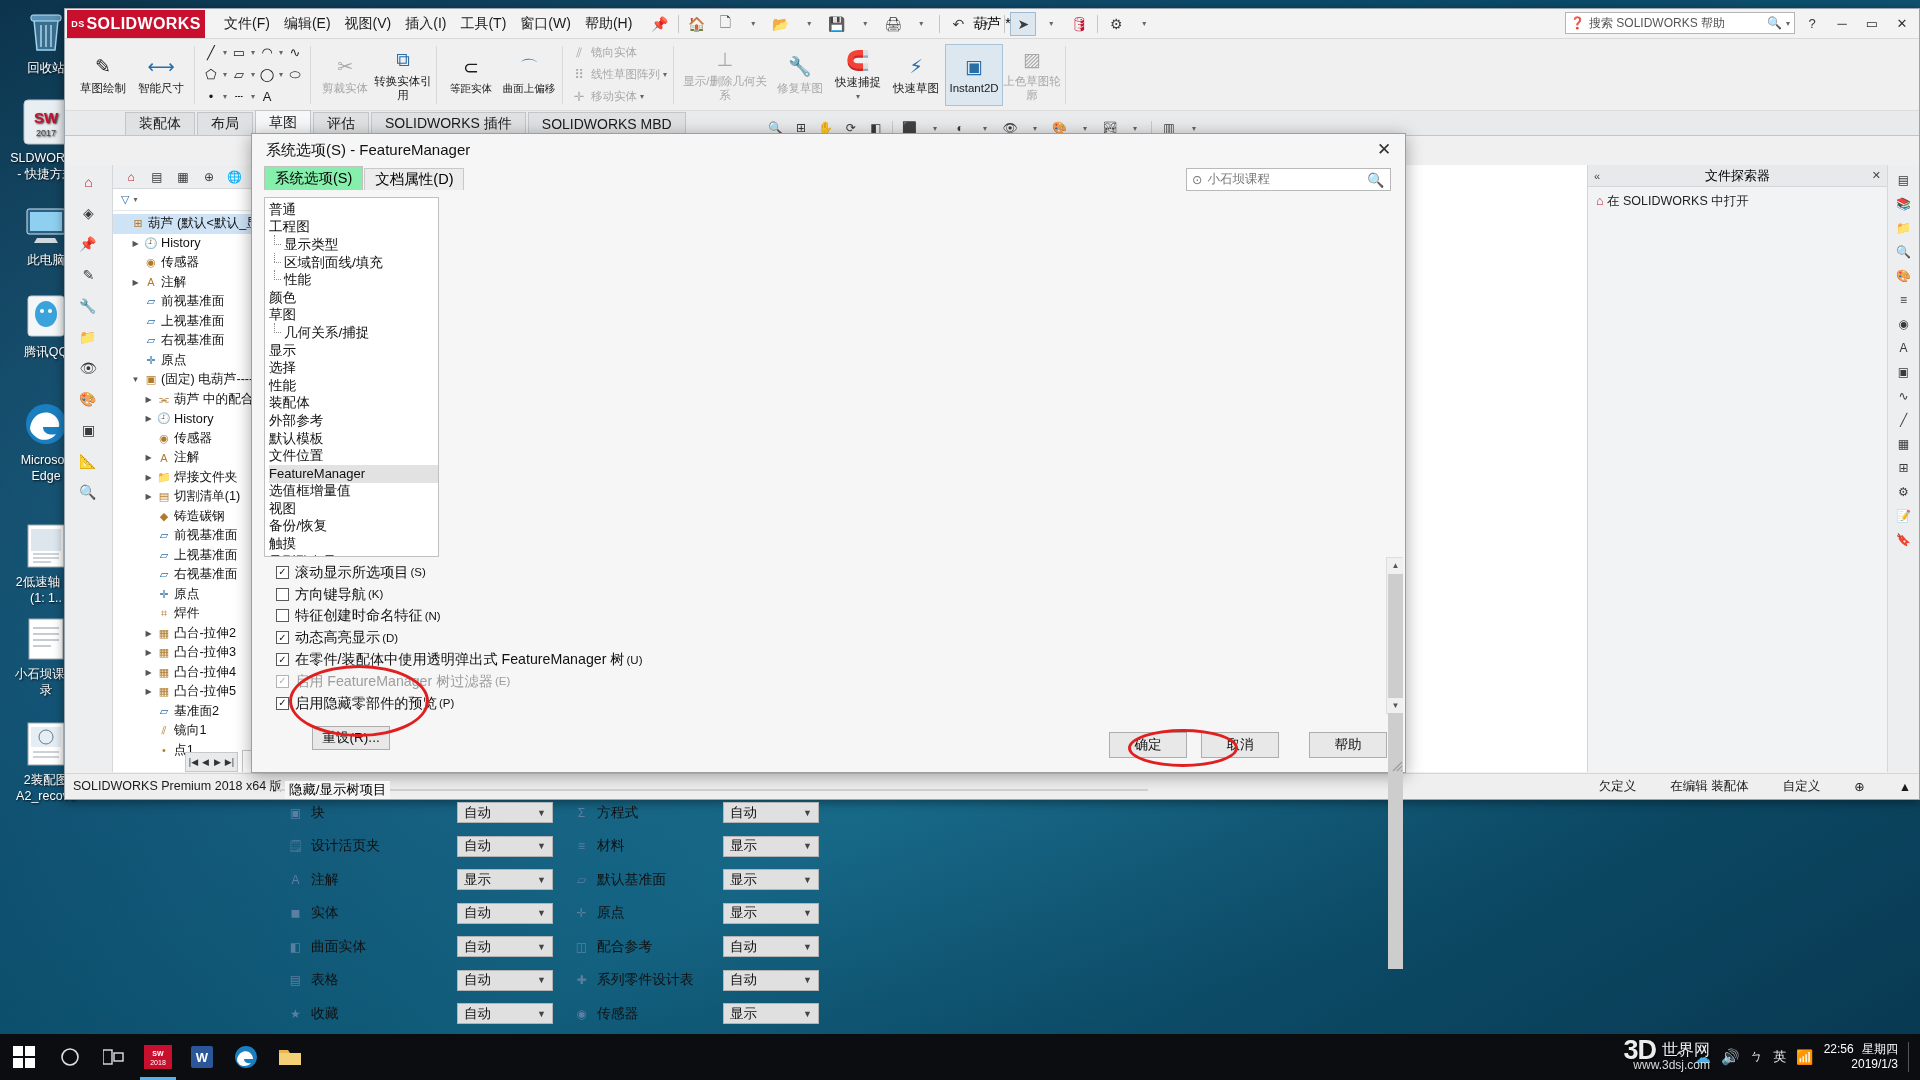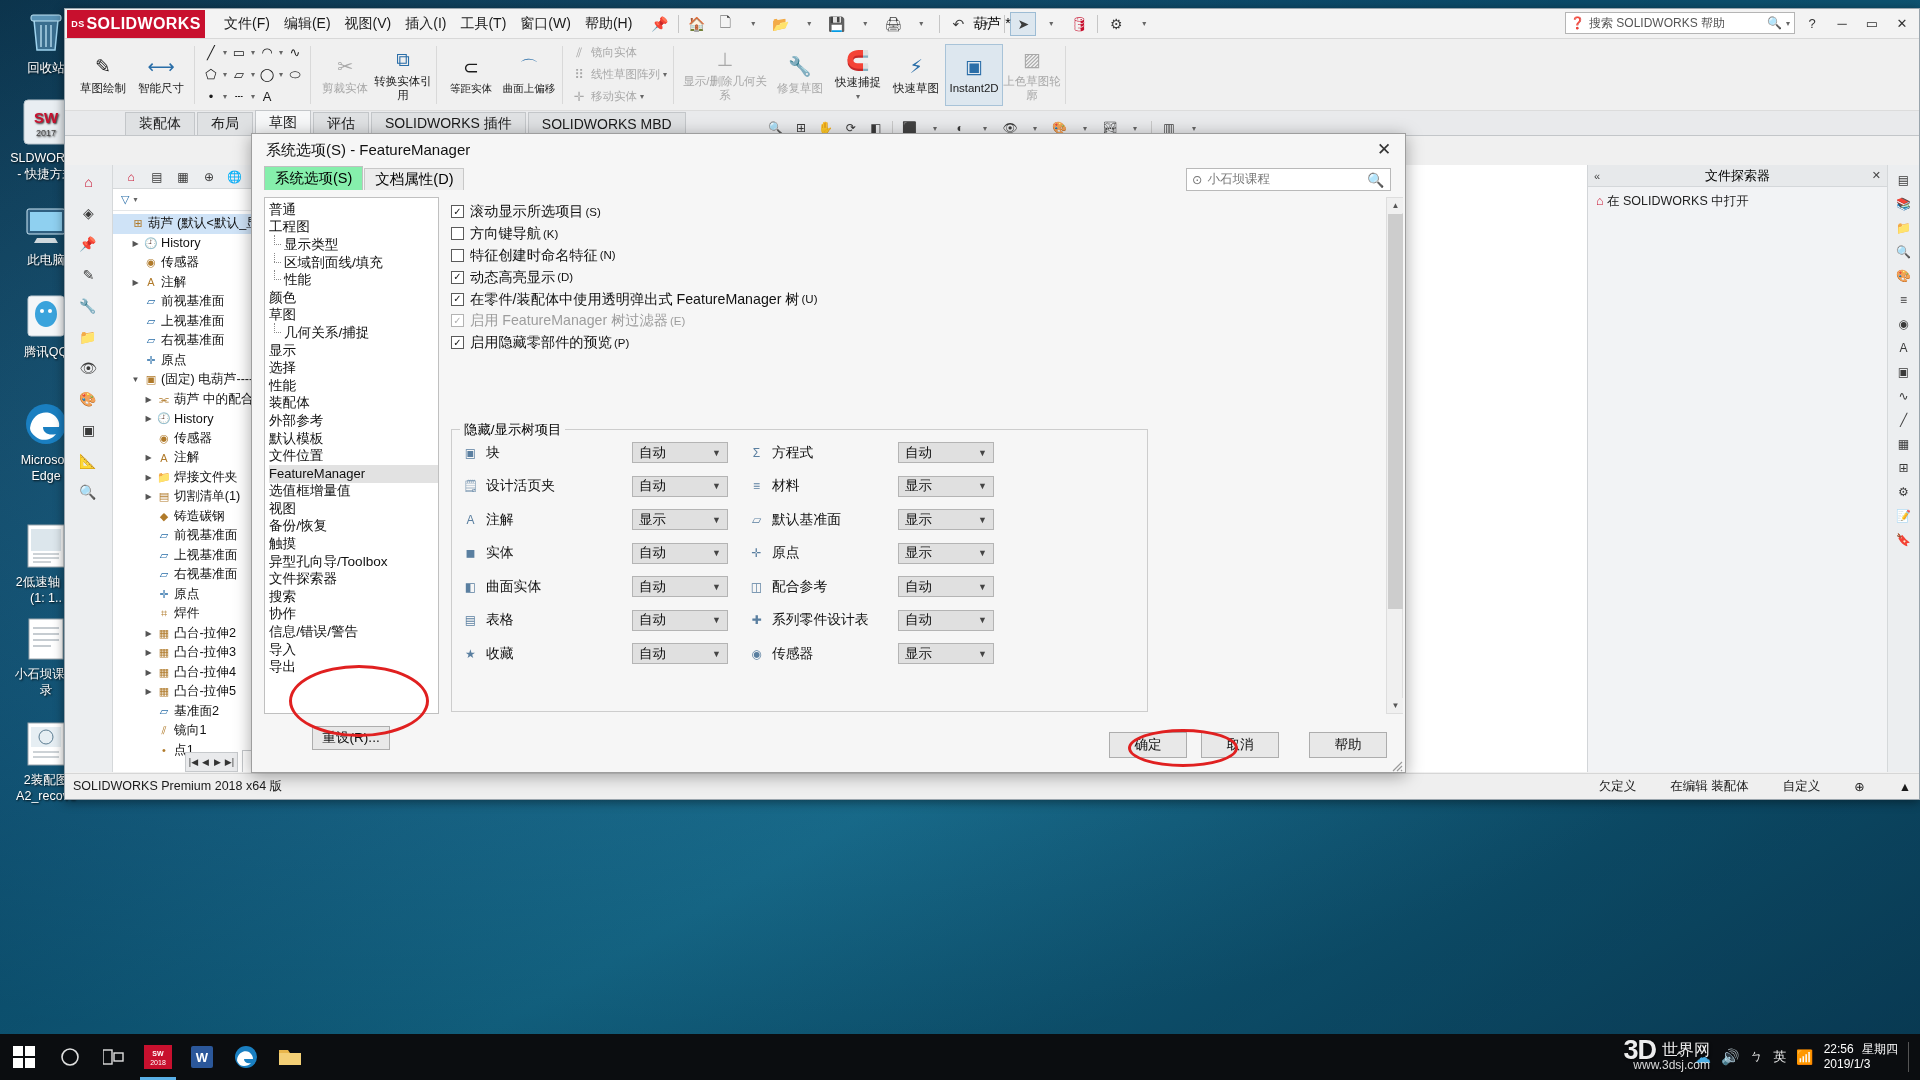--- a/index.html
+++ b/index.html
@@ -123,21 +123,21 @@
      font-size:15px; color:#111; position:relative; background:#f6f6f6;}
   #dlg-close{ position:absolute; right:0; top:0; width:42px; height:30px;
      display:flex;align-items:center;justify-content:center;font-size:17px;color:#333;}
   #dlg-tabs{ display:flex; align-items:flex-end; height:24px; padding-left:12px; position:relative;}
   .dtabi{ height:22px; padding:0 10px; display:flex; align-items:center; font-size:14.5px;
      border:1px solid #c8c8c8; border-bottom:none; background:#ececec; margin-right:1px;}
   .dtabi.active{ background:#86efac; height:24px; border-color:#c0c0c0; }
   #dlg-search{ position:absolute; right:14px; top:34px; width:205px; height:23px; background:#fff;
      border:1px solid #b9b9b9; display:flex; align-items:center; gap:5px; padding:0 5px;
      font-size:12.5px; color:#777;}
-  #dlg-main{ position:absolute; left:12px; right:12px; top:63px; bottom:58px; display:flex; }
+  #dlg-main{ position:absolute; left:12px; right:12px; top:63px; bottom:58px; display:flex;flex-direction:column; }
   #opt-list{ width:175px; background:#fff; border:1px solid #c0c0c0; padding:3px 0 0 4px;
      font-size:13.6px; color:#111; overflow:hidden;}
   .oli{ height:17.6px; display:flex; align-items:center; white-space:nowrap;}
   .oli.child{ padding-left:15px; position:relative;}
   .oli.child:before{content:"";position:absolute;left:5px;top:8px;width:7px;border-top:1px dotted #8a8a8a;}
   .oli.child:after{content:"";position:absolute;left:5px;top:-1px;bottom:9px;border-left:1px dotted #8a8a8a;}
   .oli.sel{ background:#e2e2e2; font-size:13px; }
   #opt-right{ flex:1; position:relative; margin-left:12px; }
   .cbrow{ display:flex; align-items:center; gap:6px; height:21.8px; font-size:14.2px; color:#111; }
   .cbrow.dis{ color:#9d9d9d; }
@@ -175,21 +175,21 @@
     pointer-events:none; }
 
   
   #taskbar{ position:absolute; left:0; right:0; bottom:0; height:46px; background:#0b0d10;
     display:flex; align-items:center; z-index:70; }
   .tb-start{width:48px;height:46px;display:flex;align-items:center;justify-content:center;}
   .tb-item{width:44px;height:46px;display:flex;align-items:center;justify-content:center;position:relative;}
   .tb-app{width:44px;height:46px;display:flex;align-items:center;justify-content:center;position:relative;}
   .tb-app.active:after{content:"";position:absolute;bottom:0;left:4px;right:4px;height:3px;background:#5ab0e8;}
   .tray{margin-left:auto;display:flex;align-items:center;gap:10px;padding-right:6px;color:#e8e8e8;font-size:12px;}
-  .clock{line-height:1.25;text-align:left;font-size:12px;color:#fff;}
+  .clock{line-height:1.25;text-align:right;font-size:12px;color:#fff;}
 
   
   #wm{ position:absolute; right:210px; bottom:14px; z-index:75; display:flex; align-items:center;
      gap:6px; opacity:.93;}
   #wm .logo{ font-size:27px; font-weight:bold; color:#fff; letter-spacing:-1px;
      text-shadow:1px 1px 3px rgba(0,0,0,.8);}
   #wm .cn{ font-size:16px; color:#fff; text-shadow:1px 1px 3px rgba(0,0,0,.8);}
   #wm .url{ position:absolute; right:0; bottom:-6px; font-size:12px; color:#e6e6e6;
      text-shadow:1px 1px 2px rgba(0,0,0,.8);}
 </style>

